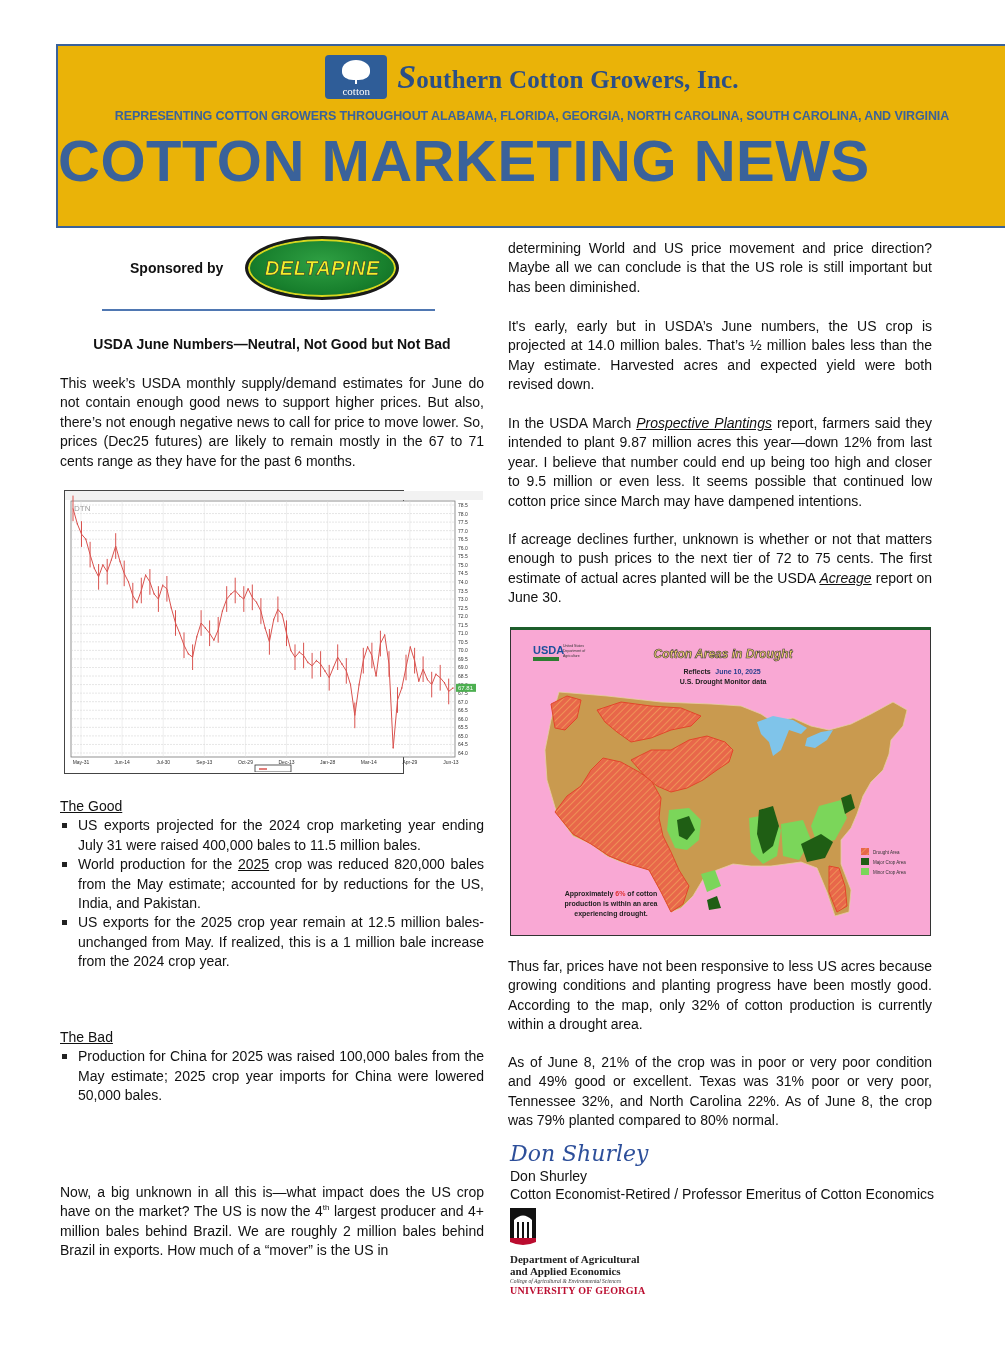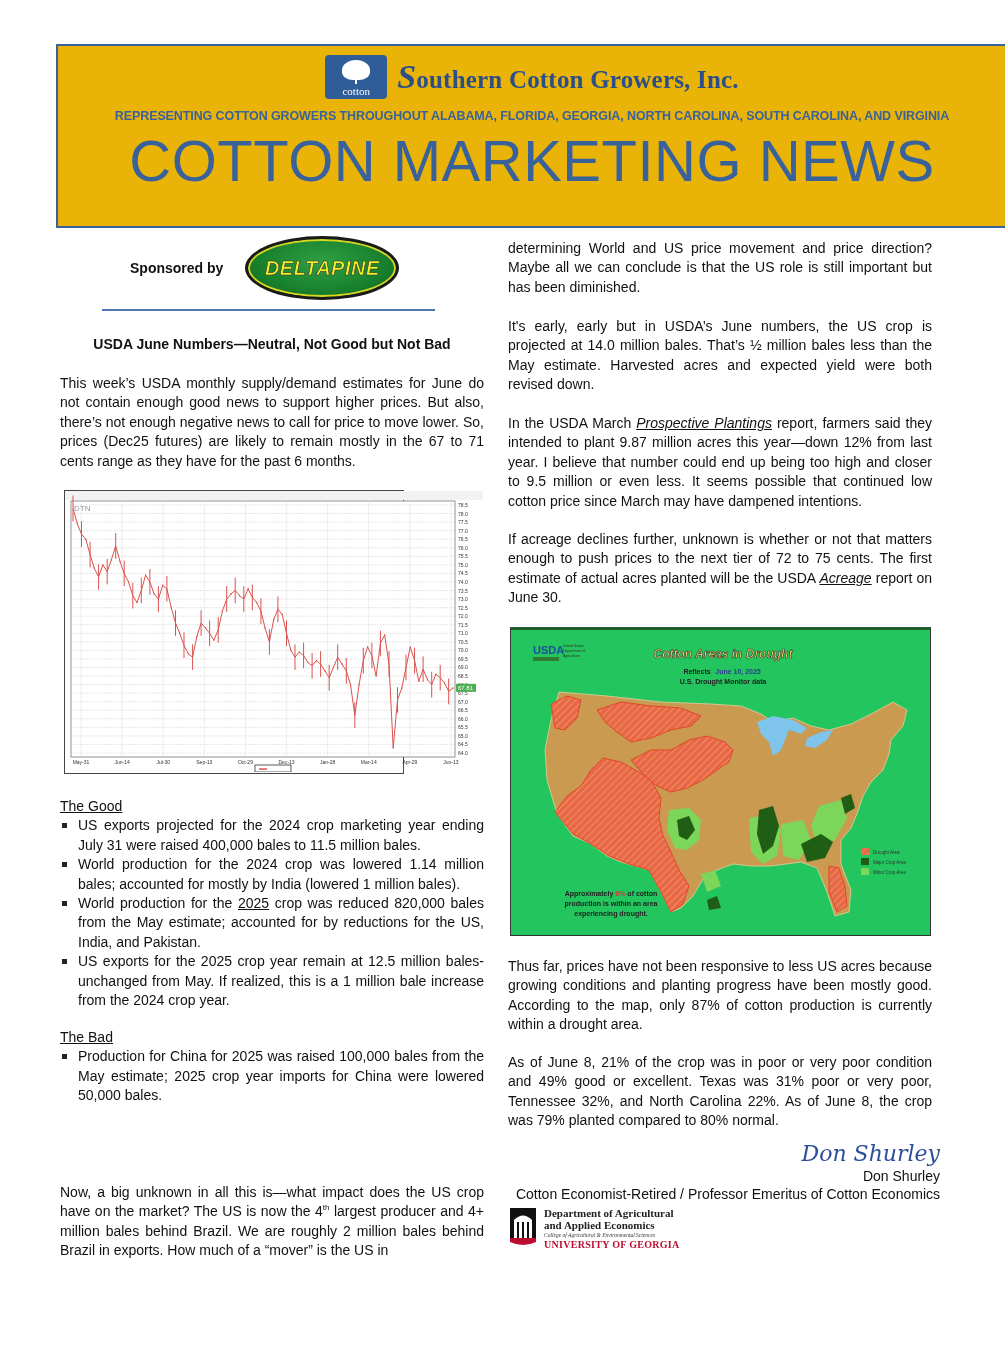--- a/index.html
+++ b/index.html
@@ -6,21 +6,21 @@
   body { width: 1005px; height: 1347px; position: relative; overflow: hidden; font-family: "Liberation Sans", sans-serif; color: #111; }
   .masthead { position: absolute; left: 56px; top: 44px; width: 952px; height: 184px; border: 2px solid #3a629a; box-sizing: border-box; background: #eab308; }
   .logo-row { position: absolute; left: 0; right: 0; top: 8px; height: 46px; display: flex; justify-content: center; align-items: center; gap: 10px; }
   .cotton-logo { width: 62px; height: 44px; background: #2f5d98; border-radius: 4px; position: relative; }
   .cotton-logo .boll { position: absolute; left: 17px; top: 5px; width: 28px; height: 20px; background: #fff; border-radius: 50% 50% 40% 40%; }
   .cotton-logo .stem { position: absolute; left: 30px; top: 23px; width: 2px; height: 6px; background: #fff; }
   .cotton-logo .word { position: absolute; left: 0; right: 0; bottom: 2px; text-align: center; color: #fff; font-family: "Liberation Serif", serif; font-size: 11px; line-height: 12px; }
   .org-name { font-family: "Liberation Serif", serif; font-weight: bold; font-size: 25px; color: #2b4f86; letter-spacing: 0.2px; }
   .org-name .big-s { font-size: 34px; font-style: italic; }
   .tagline { position: absolute; left: 0; right: 0; top: 63px; text-align: center; font-size: 12.5px; font-weight: bold; color: #3a629a; letter-spacing: -0.1px; }
-  .big-title { position: absolute; left: 0; right: 0; top: 80px; text-align: center; font-size: 58px; font-weight: normal; color: #3a629a; letter-spacing: 0.5px; line-height: 70px; }
+  .big-title { position: absolute; left: 0; right: 0; top: 80px; text-align: left; font-size: 58px; font-weight: bold; color: #3a629a; letter-spacing: 0.5px; line-height: 70px; }
   .vol-bar { position: absolute; left: -2px; right: -2px; bottom: -2px; height: 36px; background: #3a629a; color: #fff; font-weight: bold; font-size: 16px; display: flex; justify-content: space-between; align-items: center; padding: 0 14px 0 10px; box-sizing: border-box; }
 
   .col { position: absolute; font-size: 14px; line-height: 19.4px; }
   .left { left: 60px; width: 424px; }
   .right { left: 508px; width: 424px; }
   .justify { text-align: justify; }
   p { margin: 0; }
 
   .sponsor { position: absolute; left: 130px; top: 237px; width: 300px; height: 62px; display: flex; align-items: center; gap: 22px; }
   .sponsor-label { font-weight: bold; font-size: 14px; }
@@ -33,25 +33,25 @@
   .chart-box { position: absolute; left: 64px; top: 490px; width: 340px; height: 284px; border: 1.5px solid #444; background: #fff; box-sizing: border-box; }
   .chart-box svg { display: block; }
 
   .section-head { text-decoration: underline; }
   ul.bullets { list-style: none; margin: 0; padding: 0; }
   ul.bullets li { position: relative; padding-left: 18px; text-align: justify; }
   ul.bullets li::before { content: ""; position: absolute; left: 2px; top: 7px; width: 5px; height: 5px; background: #222; }
   .u { text-decoration: underline; margin-top: 18px; }
   .iu { text-decoration: underline; font-style: italic; }
 
-  .map-box { position: absolute; left: 510px; top: 627px; width: 421px; height: 309px; border: 1.5px solid #333; border-top: 3px solid #1d5e2b; box-sizing: border-box; background: #22c55e; overflow: hidden; }
-
-  .sig-area { position: absolute; left: 510px; top: 1140px; width: 430px; text-align: right; }
+  .map-box { position: absolute; left: 510px; top: 627px; width: 421px; height: 309px; border: 1.5px solid #333; border-top: 3px solid #1d5e2b; box-sizing: border-box; background: #f9a8d4; overflow: hidden; }
+
+  .sig-area { position: absolute; left: 510px; top: 1140px; width: 430px; }
   .signature { font-family: "DejaVu Serif", serif; font-style: italic; color: #2d4f9a; font-size: 22px; line-height: 28px; }
-  .uga { position: absolute; left: 510px; top: 1208px; display: flex; gap: 8px; align-items: flex-start; }
+  .uga { position: absolute; left: 510px; top: 1208px; display: flex; gap: 8px; align-items: flex-start; flex-direction: column; }
   .arch { width: 26px; height: 38px; }
   .uga-text .d1 { font-family: "Liberation Serif", serif; font-weight: bold; font-size: 11px; line-height: 11.5px; color: #222; }
   .uga-text .d2 { font-family: "Liberation Serif", serif; font-style: italic; font-size: 5.5px; color: #333; line-height: 8px; }
   .uga-text .d3 { font-family: "Liberation Serif", serif; font-weight: bold; font-size: 10px; color: #ba0c2f; letter-spacing: 0.3px; }
 </style>
 </head>
 <body>
 
 <div class="masthead">
   <div class="logo-row">
@@ -178,21 +178,20 @@
     </g>
     <rect x="190" y="274" width="36" height="7" fill="#fff" stroke="#333" stroke-width="0.8"></rect>
     <line x1="194" y1="278" x2="202" y2="278" stroke="#d9534f" stroke-width="1.5"></line>
   </svg>
 </div>
 
 <div class="col left" style="top:797px;">
   <div class="section-head">The Good</div>
   <ul class="bullets">
     <li><span>US exports projected for the 2024 crop marketing year ending July 31 were raised 400,000 bales to 11.5 million bales.</span></li>
-    <li><span>World production for the 2024 crop was lowered 1.14 million bales; accounted for mostly by India (lowered 1 million bales).</span></li>
     <li><span>World production for the </span><span class="u">2025</span><span> crop was reduced 820,000 bales from the May estimate; accounted for by reductions for the US, India, and Pakistan.</span></li>
     <li><span>US exports for the 2025 crop year remain at 12.5 million bales- unchanged from May.  If realized, this is a 1 million bale increase from the 2024 crop year.</span></li>
   </ul>
 </div>
 
 <div class="col left" style="top:1028px;">
   <div class="section-head">The Bad</div>
   <ul class="bullets">
     <li>Production for China for 2025 was raised 100,000 bales from the May estimate; 2025 crop year imports for China were lowered 50,000 bales.</li>
   </ul>
@@ -272,21 +271,21 @@
 
     <text x="100" y="266" text-anchor="middle" font-size="7" font-weight="bold" fill="#222" font-family="Liberation Sans, sans-serif">
       <tspan>Approximately </tspan><tspan fill="#d33">6%</tspan>
     <tspan> of cotton</tspan></text>
     <text x="100" y="276" text-anchor="middle" font-size="7" font-weight="bold" fill="#222" font-family="Liberation Sans, sans-serif" id="callout2">production is within an area</text>
     <text x="100" y="286" text-anchor="middle" font-size="7" font-weight="bold" fill="#222" font-family="Liberation Sans, sans-serif" id="callout3">experiencing drought.</text>
   </svg>
 </div>
 
 <div class="col right justify" style="top:957px;">
-  <p>Thus far, prices have not been responsive to less US acres because growing conditions and planting progress have been mostly good. According to the map, only 87% of cotton production is currently within a drought area.</p>
+  <p>Thus far, prices have not been responsive to less US acres because growing conditions and planting progress have been mostly good. According to the map, only 32% of cotton production is currently within a drought area.</p>
 </div>
 
 <div class="col right justify" style="top:1053px;">
   <p>As of June 8, 21% of the crop was in poor or very poor condition and 49% good or excellent.  Texas was 31% poor or very poor, Tennessee 32%, and North Carolina 22%.   As of June 8, the crop was 79% planted compared to 80% normal.</p>
 </div>
 
 <div class="sig-area">
   <div class="signature">Don Shurley</div>
   <div style="font-size:14px;line-height:17px;">Don Shurley</div>
   <div style="font-size:14px;line-height:19px;">Cotton Economist-Retired / Professor Emeritus of Cotton Economics</div>

